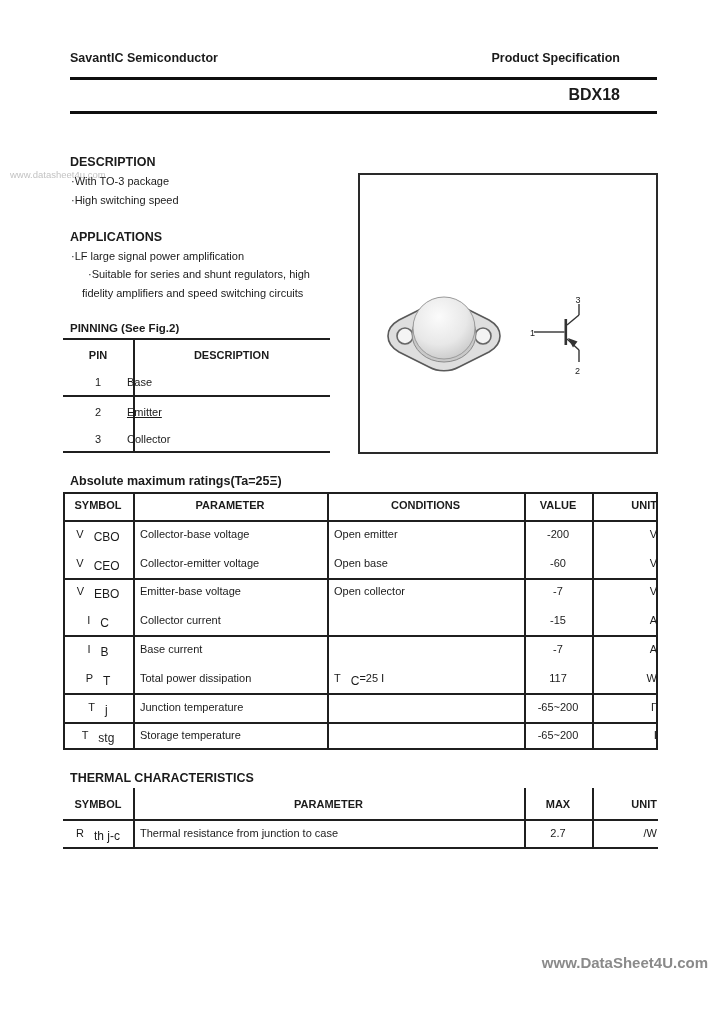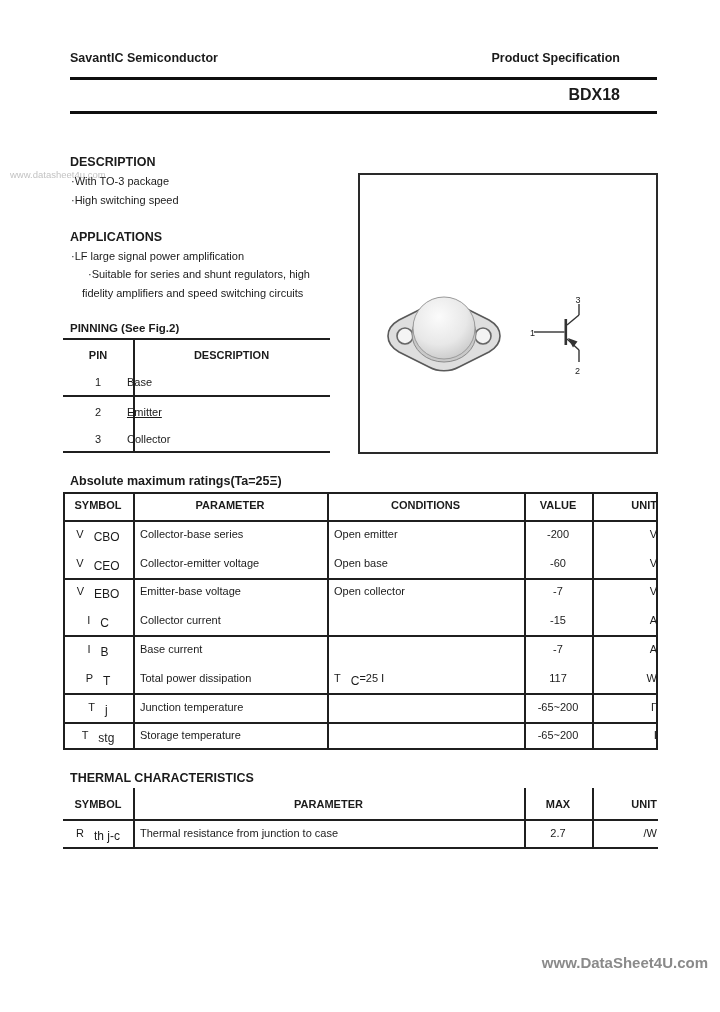--- a/index.html
+++ b/index.html
@@ -115,21 +115,21 @@
   <div class="ln" style="left:592px;top:492px;width:2px;height:258px;"></div>
   <div class="ln" style="left:656px;top:492px;width:2px;height:258px;"></div>
 
   <div class="abs b t11 col-sym" style="top:499px;">SYMBOL</div>
   <div class="abs b t11 col-hdr-param" style="top:499px;">PARAMETER</div>
   <div class="abs b t11 col-hdr-cond" style="top:499px;">CONDITIONS</div>
   <div class="abs b t11 col-val" style="top:499px;">VALUE</div>
   <div class="abs b t11 col-unit" style="top:499px;">UNIT</div>
 
   <div class="abs t11 col-sym" style="top:528px;"><span>V</span><sub>CBO</sub></div>
-  <div class="abs t11 col-param" style="top:528px;">Collector-base series</div>
+  <div class="abs t11 col-param" style="top:528px;">Collector-base voltage</div>
   <div class="abs t11 col-cond" style="top:528px;">Open emitter</div>
   <div class="abs t11 col-val" style="top:528px;">-200</div>
   <div class="abs t11 col-unit" style="top:528px;">V</div>
 
   <div class="abs t11 col-sym" style="top:557px;"><span>V</span><sub>CEO</sub></div>
   <div class="abs t11 col-param" style="top:557px;">Collector-emitter voltage</div>
   <div class="abs t11 col-cond" style="top:557px;">Open base</div>
   <div class="abs t11 col-val" style="top:557px;">-60</div>
   <div class="abs t11 col-unit" style="top:557px;">V</div>
 

